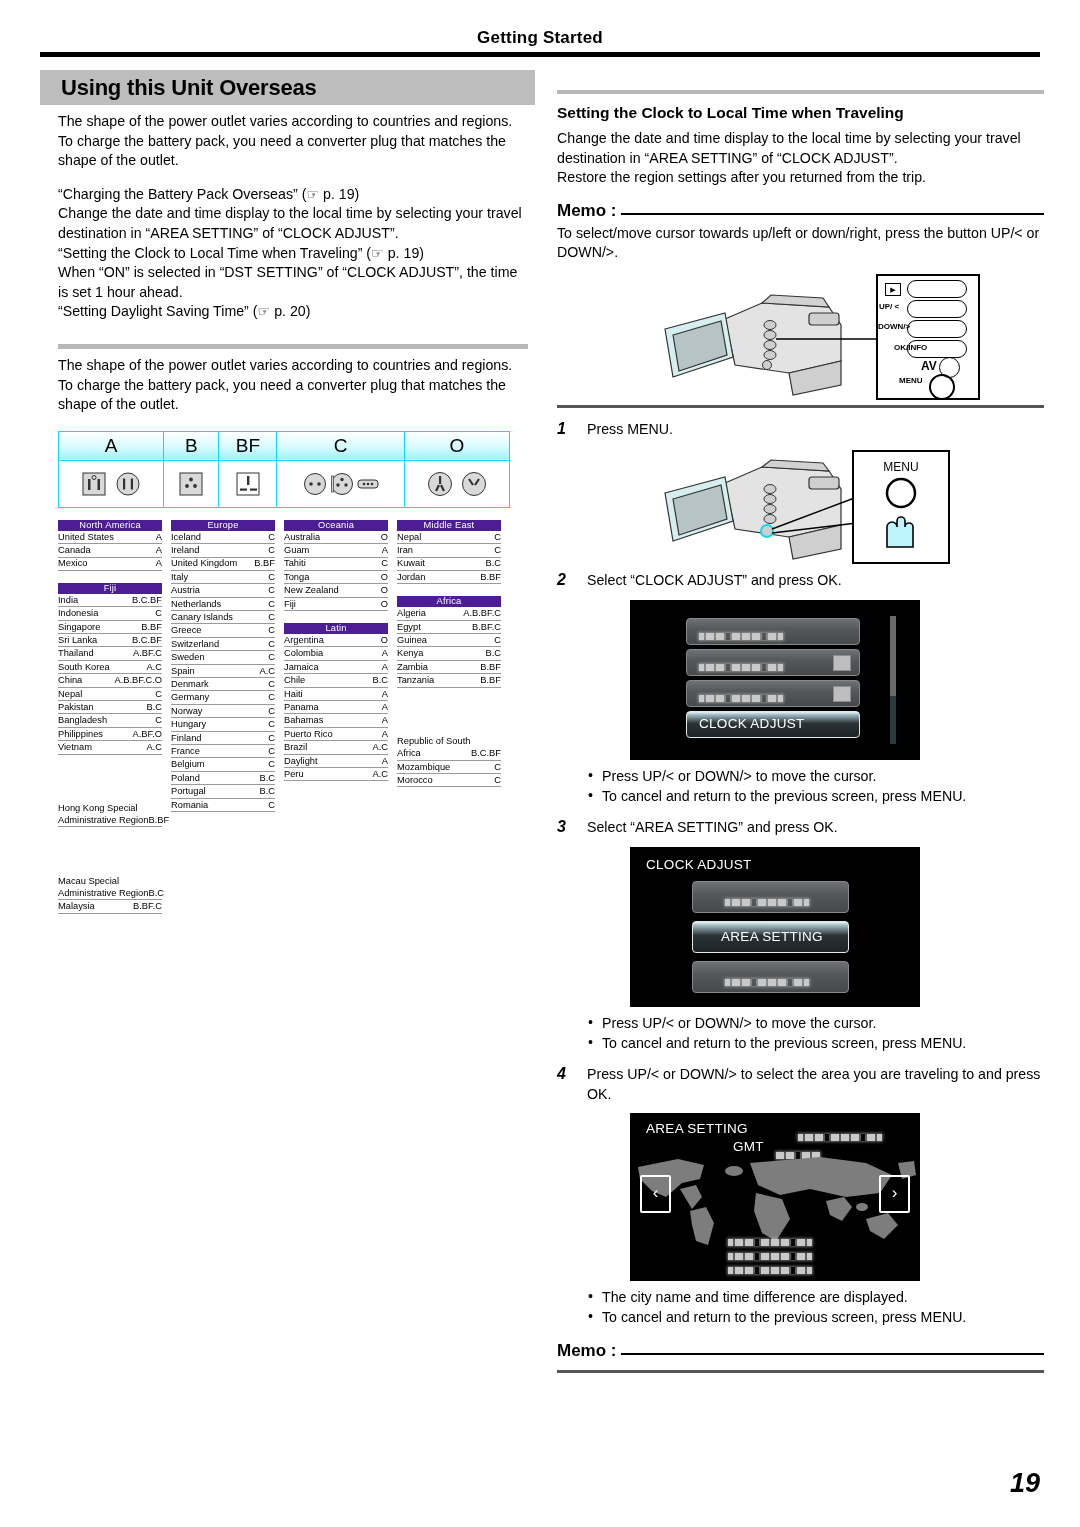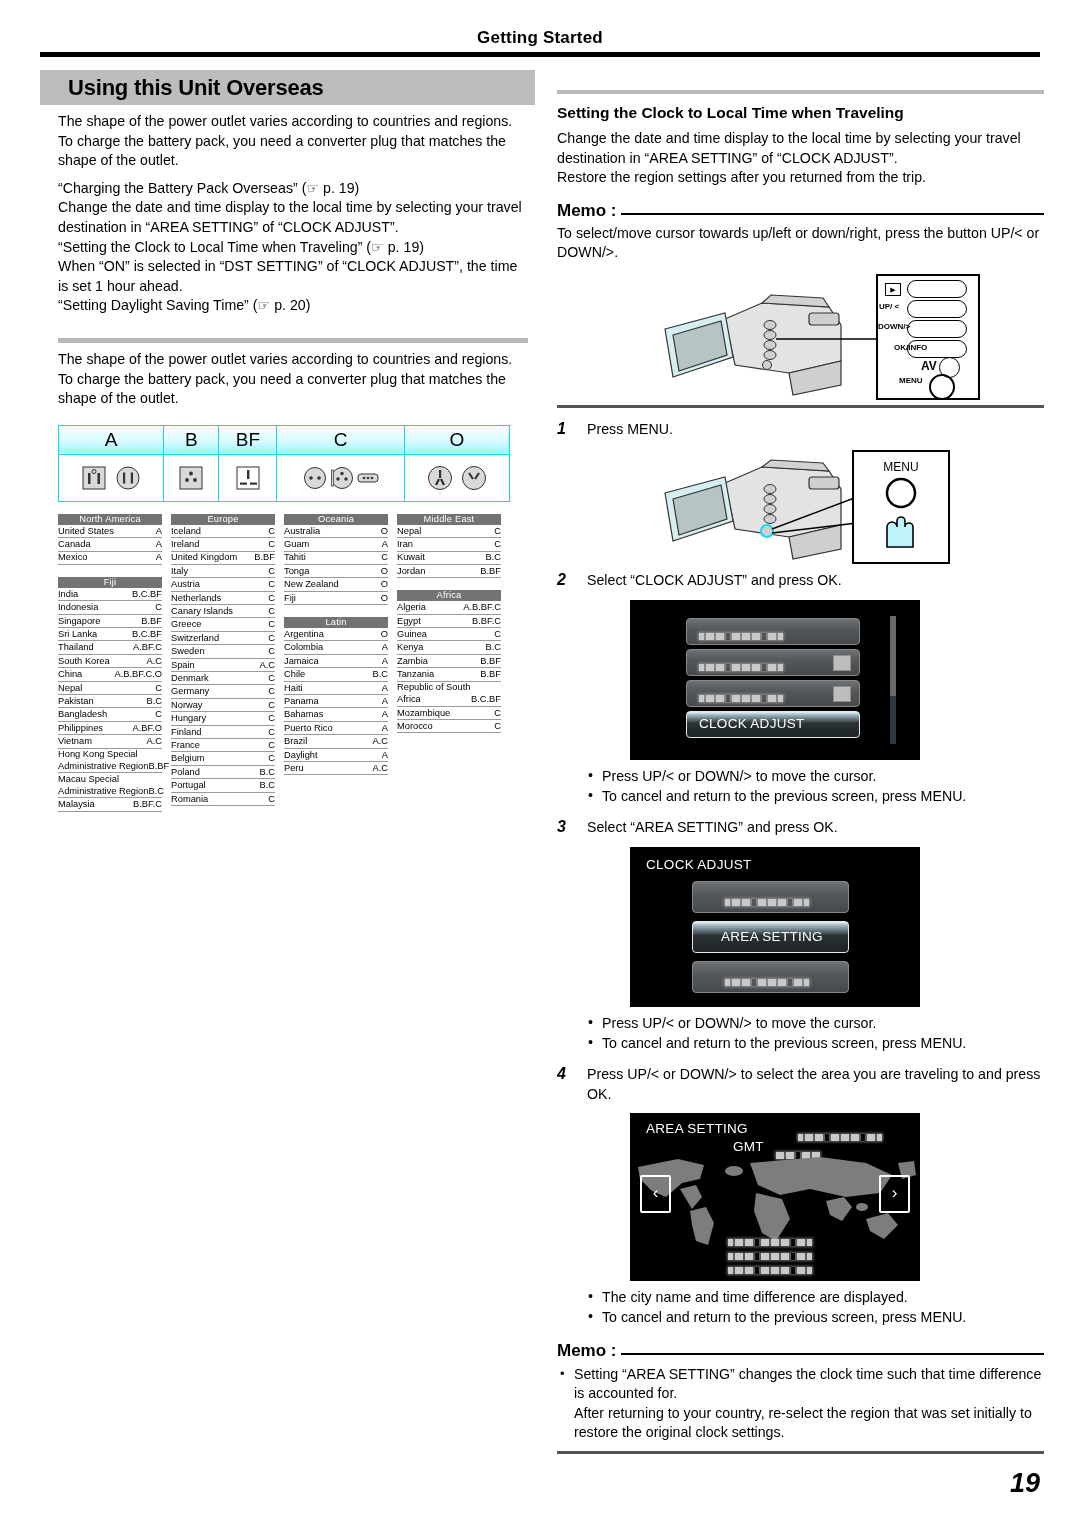--- a/index.html
+++ b/index.html
@@ -14,21 +14,21 @@
   .runhead{position:absolute;left:40px;top:28px;width:1000px;text-align:center;
            font-size:17px;font-weight:bold;letter-spacing:.2px;}
   .runrule{position:absolute;left:40px;top:52px;width:1000px;height:5px;background:#000;}
 
   
   .colL{position:absolute;left:40px;top:70px;width:495px;}
   .colR{position:absolute;left:557px;top:78px;width:487px;}
 
   
   .titleband{background:#bdbdbd;height:35px;display:flex;align-items:center;}
-  .titleband h1{margin:10px;padding-left:18px;font-size:22px;font-weight:bold;letter-spacing:-.2px;}
+  .titleband h1{margin:3px;padding-left:18px;font-size:22px;font-weight:bold;letter-spacing:-.2px;}
 
   p.body{font-size:14.2px;line-height:19.6px;margin:7px 0 0 18px;width:470px;}
   .colR p.body{margin-left:0;width:487px;}
 
   h2.sub{font-size:15.5px;font-weight:bold;margin:0;padding:0;}
   .subrule{height:5px;background:#b8b8b8;margin-top:12px;}
   .subrule.thin{height:4px;}
 
   
   .memo{display:flex;align-items:center;margin-top:13px;}
@@ -46,27 +46,27 @@
   .plugtable tr.hdr td{height:26px;font-size:19px;
       background:linear-gradient(to bottom,#ffffff 0%,#d8fbff 55%,#9df2fd 100%);}
   .plugtable tr.ico td{height:44px;background:#fff;}
   .pluggrp{display:flex;align-items:center;justify-content:center;gap:4px;}
 
   
   .countries{position:relative;margin:12px 0 0 18px;width:455px;height:330px;}
   .ccol{position:absolute;top:0;width:104px;}
   .ccol.c1{left:0;}  .ccol.c2{left:113px;}
   .ccol.c3{left:226px;} .ccol.c4{left:339px;}
-  .regionhdr{background:#737373;color:#fff;text-align:center;font-size:9.3px;
+  .regionhdr{background:#4c1d95;color:#fff;text-align:center;font-size:9.3px;
              height:11px;line-height:11px;margin-top:0;letter-spacing:.2px;}
   .crow{display:flex;justify-content:space-between;align-items:flex-end;
         border-bottom:1px solid #9a9a9a;font-size:9.3px;line-height:11.4px;height:12.4px;}
   .crow .cname{white-space:nowrap;}
   .crow .ccode{white-space:nowrap;text-align:right;}
-  .crow.wrap{border-bottom:none;height:11.5px;}
+  .crow.wrap{border-bottom:none;height:11.5px;margin-top:48px;}
   .gap{height:12px;}
 
   
   .figwrap{position:relative;margin:10px 0 0 0;}
   .step{display:flex;margin-top:12px;}
   .stepnum{font-size:16px;font-weight:bold;font-style:italic;width:30px;flex:none;}
   .steptext{font-size:14.2px;line-height:19.4px;}
   ul.bullets{list-style:none;margin:7px 0 0 30px;padding:0;}
   ul.bullets li{font-size:14.2px;line-height:19.8px;position:relative;padding-left:15px;}
   ul.bullets li::before{content:"\2022";position:absolute;left:1px;top:-1px;}
@@ -106,21 +106,21 @@
   <div class="runhead">Getting Started</div>
   <div class="runrule"></div>
 
   <div class="colL">
 
     <div class="titleband">
       <h1>Using this Unit Overseas</h1>
     </div>
 
     <p class="body">The shape of the power outlet varies according to countries and regions. To charge the battery pack, you need a converter plug that matches the shape of the outlet.</p>
-    <p class="body" style="margin-top:8px">“Charging the Battery Pack Overseas” (☞ p. 19)</p>
+    <p class="body" style="margin-top:14px">“Charging the Battery Pack Overseas” (☞ p. 19)</p>
     <p class="body" style="margin-top:0">Change the date and time display to the local time by selecting your travel destination in “AREA SETTING” of “CLOCK ADJUST”.</p>
     <p class="body" style="margin-top:0">“Setting the Clock to Local Time when Traveling” (☞ p. 19)</p>
     <p class="body" style="margin-top:0">When “ON” is selected in “DST SETTING” of “CLOCK ADJUST”, the time is set 1 hour ahead.</p>
     <p class="body" style="margin-top:0">“Setting Daylight Saving Time” (☞ p. 20)</p>
 
     <div class="subrule" style="margin:22px 0 0 18px;width:470px"></div>
     <p class="body">The shape of the power outlet varies according to countries and regions. To charge the battery pack, you need a converter plug that matches the shape of the outlet.</p>
 
     <table class="plugtable">
       <tbody>
@@ -704,24 +704,18 @@
 
     <ul class="bullets">
       <li>The city name and time difference are displayed.</li>
       <li>To cancel and return to the previous screen, press MENU.</li>
     </ul>
 
     <div class="memo">
       <span class="mlabel">Memo :</span>
       <span class="mline"></span>
     </div>
-    <ul class="memolist">
-      <li>
-        <span>Setting “AREA SETTING” changes the clock time such that time difference is accounted for.</span>
-        <span class="cont">After returning to your country, re-select the region that was set initially to restore the original clock settings.</span>
-      </li>
-    </ul>
     <div class="memo-bottom-rule"></div>
 
   </div>
 
   <div class="pagenum">19</div>
 </div>
 
 </body></html>

